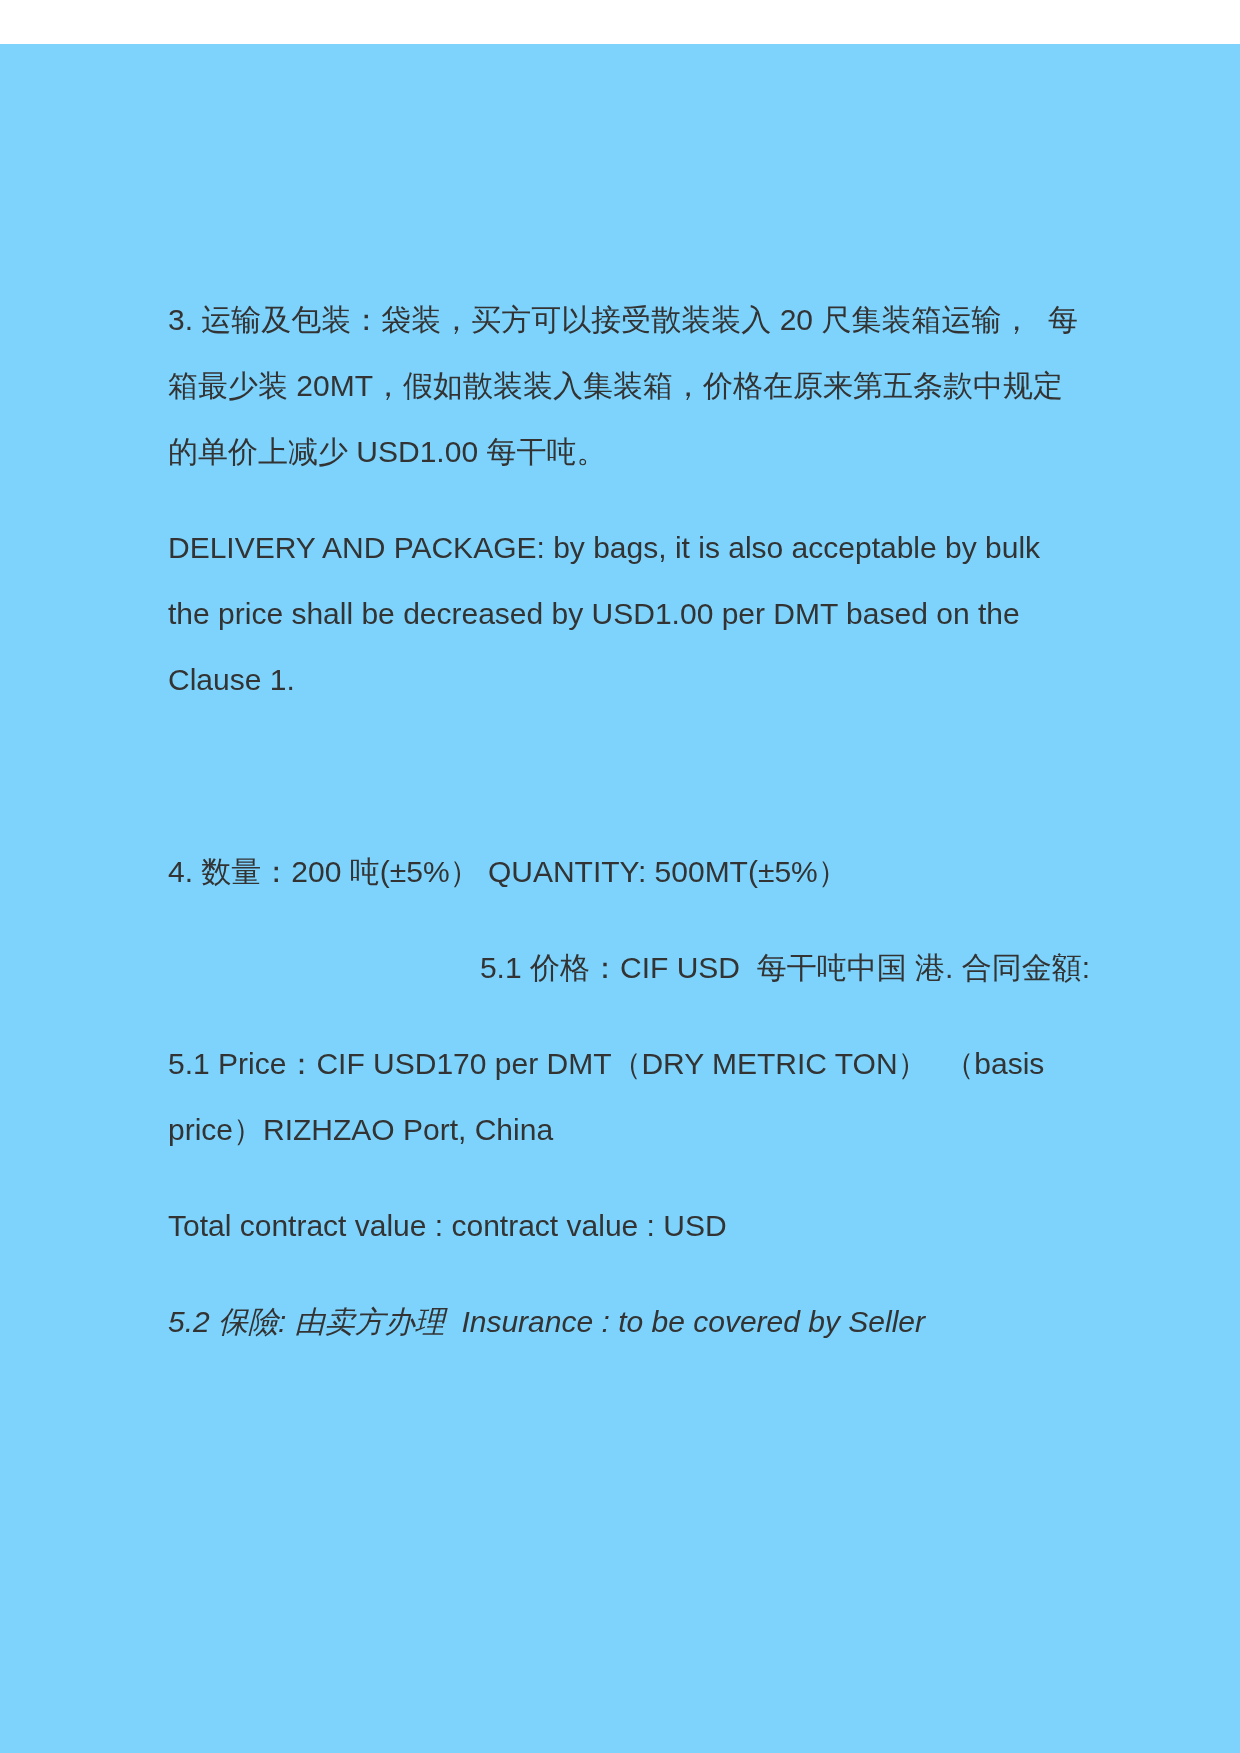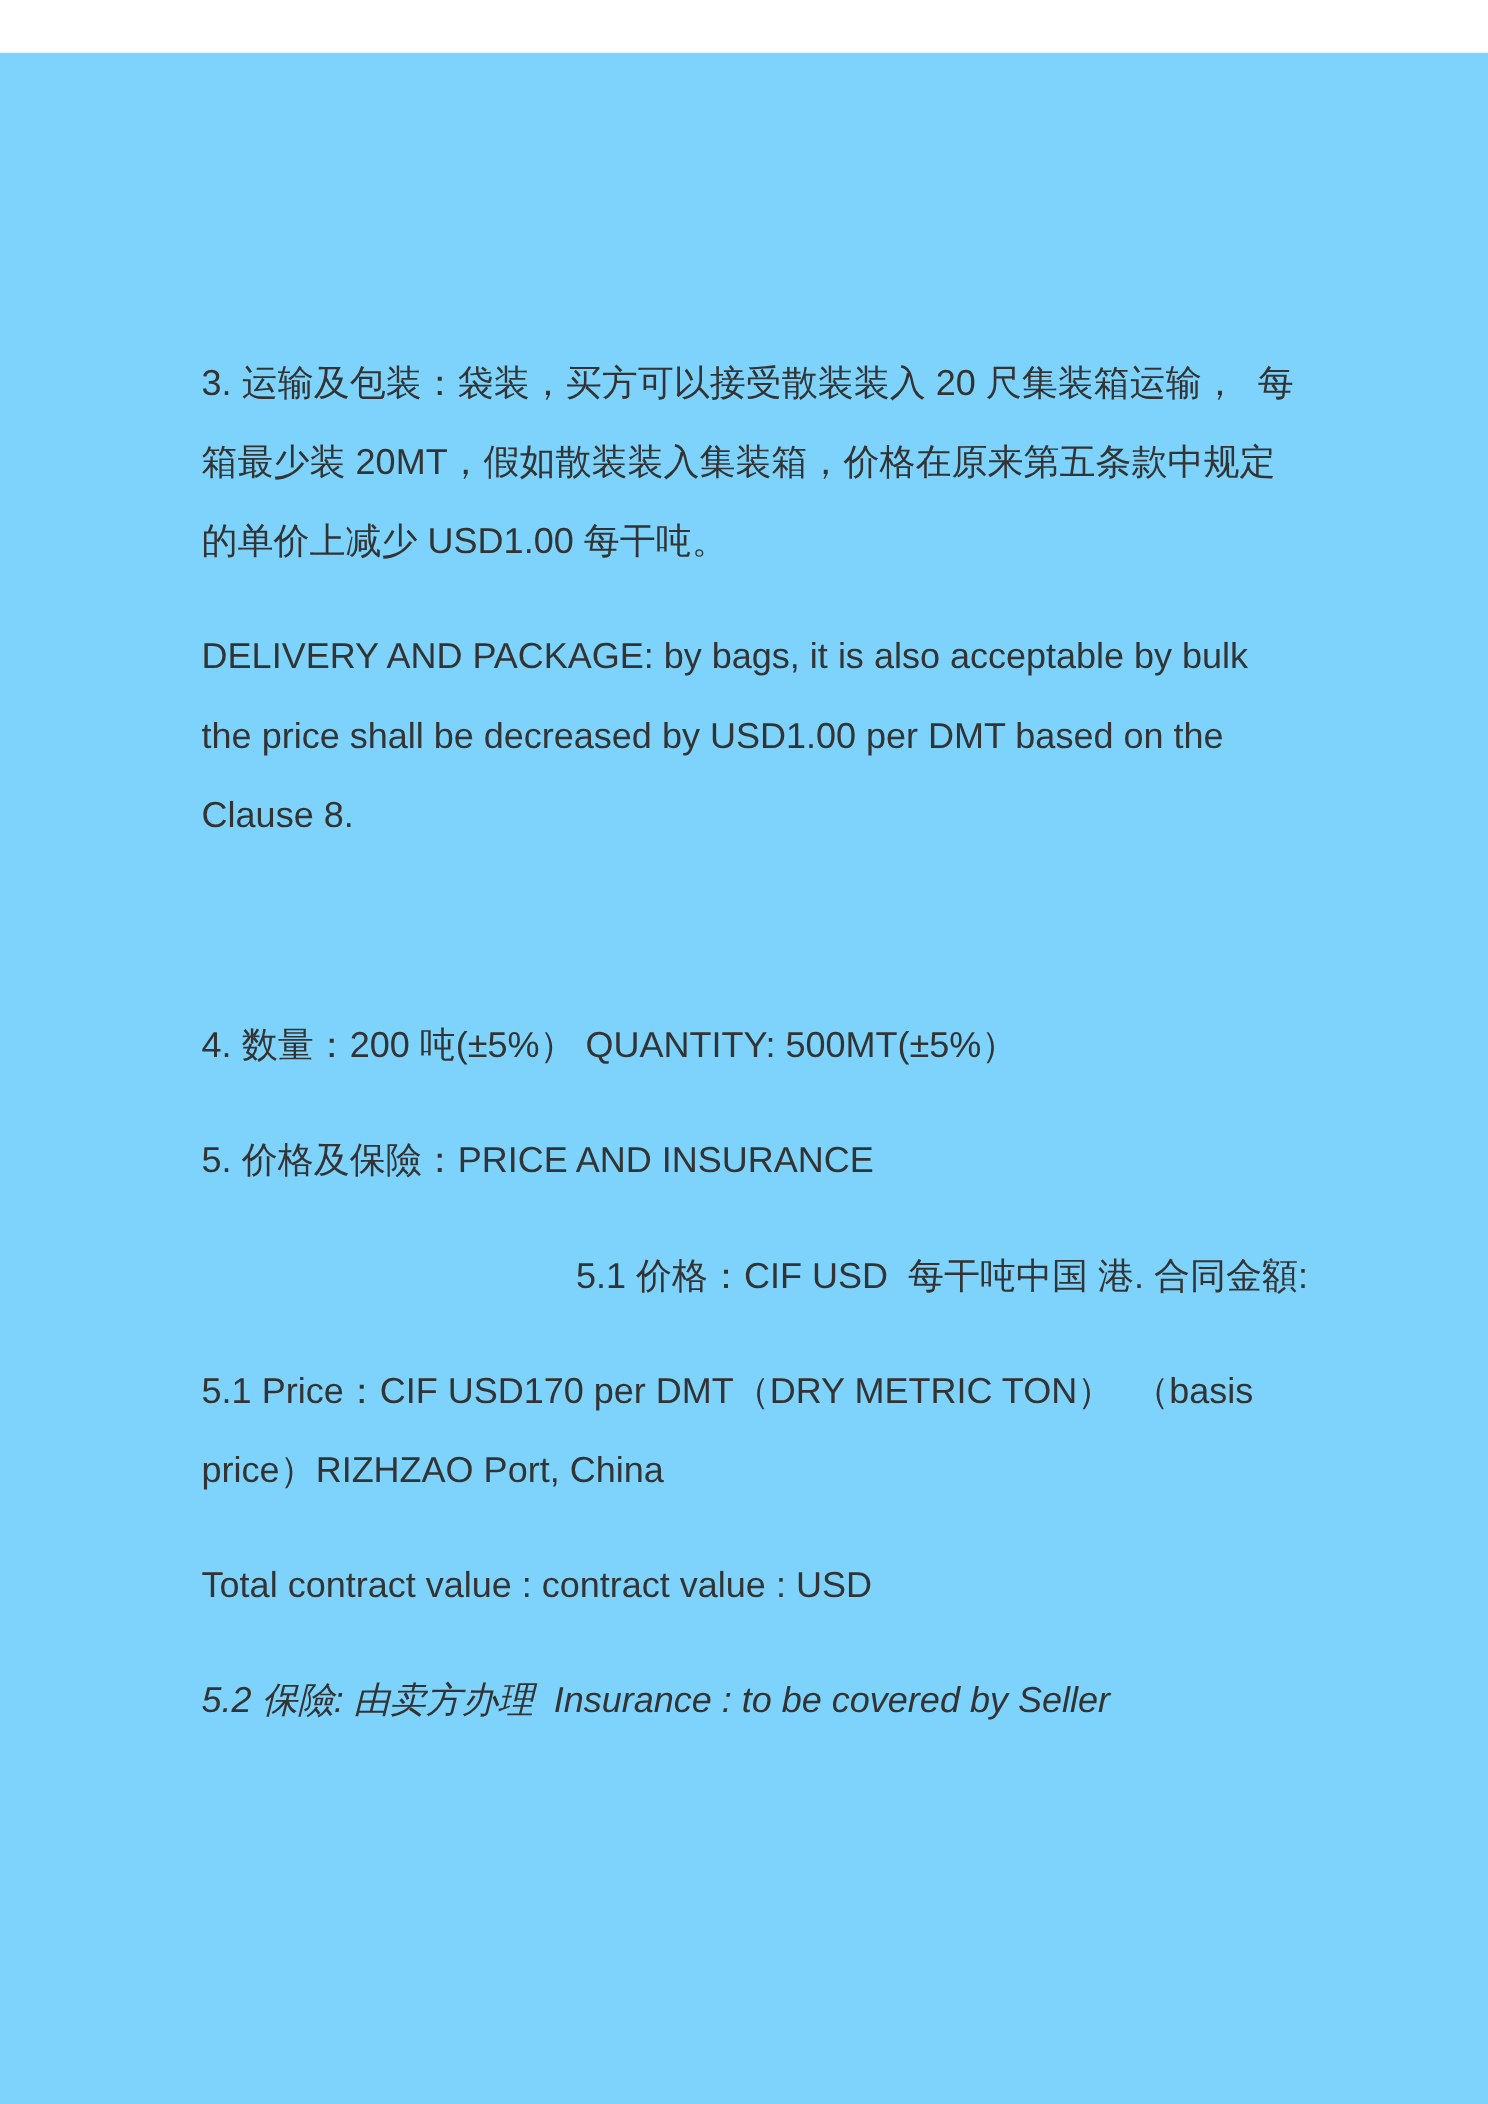--- a/index.html
+++ b/index.html
@@ -43,34 +43,31 @@
 
   <p class="para">
     <span class="line" style="display: block;">3. 运输及包装：袋装，买方可以接受散装装入 20 尺集装箱运输，  每</span>
     <span class="line" style="display: block;">箱最少装 20MT，假如散装装入集装箱，价格在原来第五条款中规定</span>
     <span class="line" style="display: block;">的单价上减少 USD1.00 每干吨。</span>
   </p>
 
   <p class="para">
     <span class="line" style="display: block;">DELIVERY AND PACKAGE: by bags, it is also acceptable by bulk</span>
     <span class="line" style="display: block;">the price shall be decreased by USD1.00 per DMT based on the</span>
-    <span class="line" style="display: block;">Clause 8.</span>
+    <span class="line" style="display: block;">Clause 1.</span>
   </p>
 
   <p class="para blank">
     <span class="line" style="display: block;"></span>
   </p>
 
   <p class="para">
     <span class="line" style="display: block;">4. 数量：200 吨(±5%） QUANTITY: 500MT(±5%）</span>
   </p>
 
-  <p class="para">
-    <span class="line" style="display: block;">5. 价格及保險：PRICE AND INSURANCE</span>
-  </p>
 
   <p class="para">
     <span class="line" style="display: block; text-align: right;">5.1 价格：CIF USD  每干吨中国 港. 合同金額:</span>
   </p>
 
   <p class="para">
     <span class="line" style="display: block;">5.1 Price：CIF USD170 per DMT（DRY METRIC TON）  （basis</span>
     <span class="line" style="display: block;">price）RIZHZAO Port, China</span>
   </p>
 

